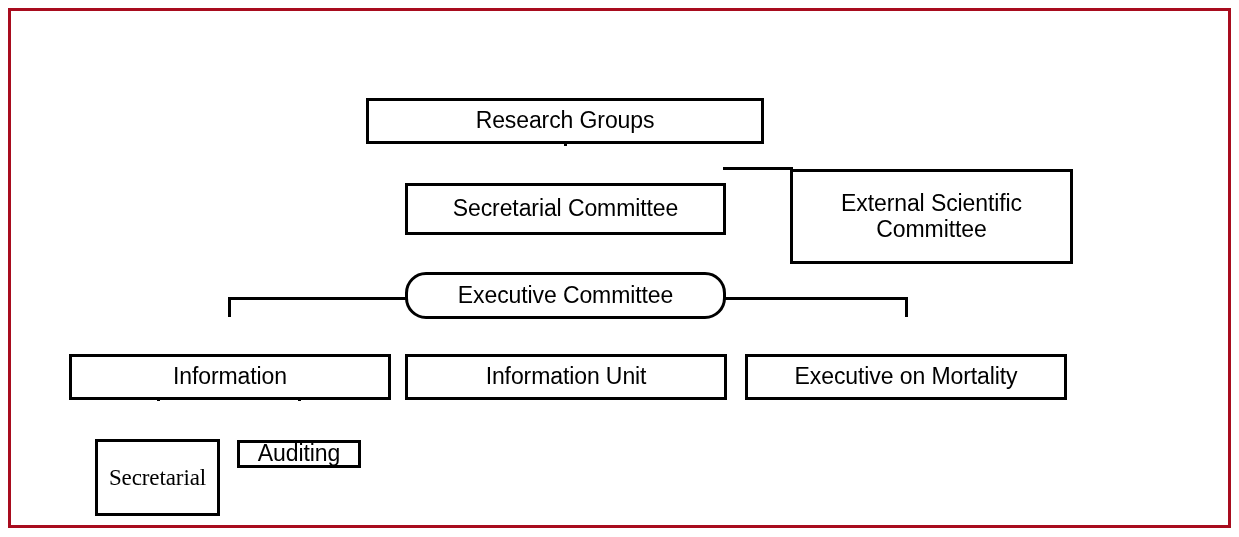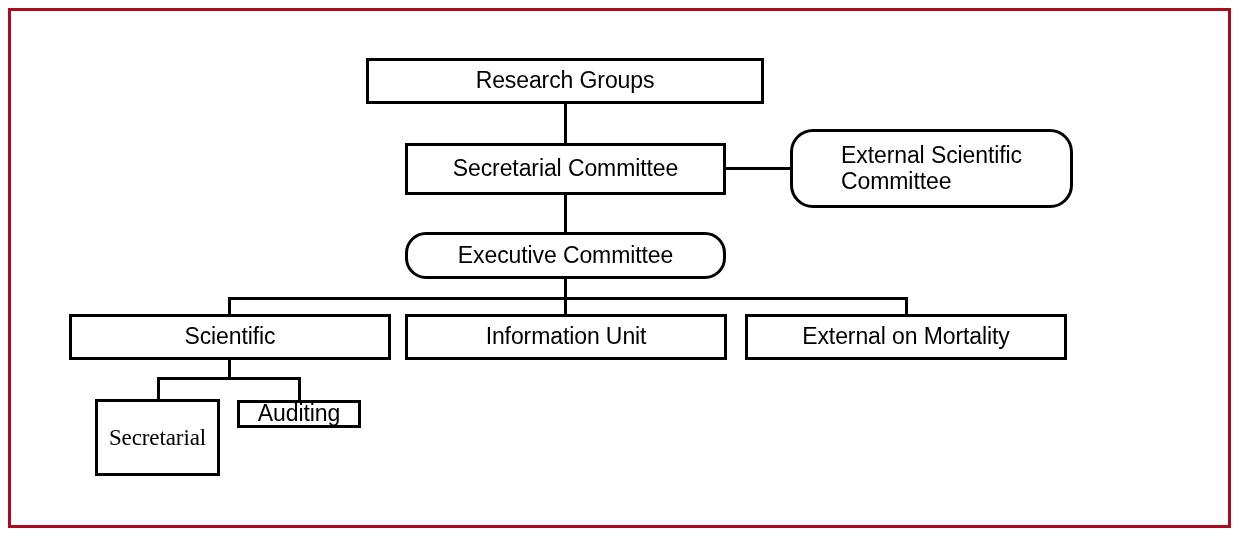--- a/index.html
+++ b/index.html
@@ -38,26 +38,28 @@
     height: 537px;
   }
   .node {
     position: absolute;
     box-sizing: border-box;
     border: 3px solid #000000;
     background: #ffffff;
     display: flex;
     align-items: center;
     justify-content: center;
+    text-align: center;
     color: #000000;
     font-family: "Liberation Sans", sans-serif;
     font-size: 23px;
     line-height: 1.12;
     letter-spacing: -0.1px;
     z-index: 2;
+    margin-top: 40px;
   }
   .node span {
     display: block;
     padding: 0 6px;
   }
   .connector {
     position: absolute;
     background: #000000;
     z-index: 1;
   }
@@ -91,41 +93,41 @@
     <div class="connector v-line" style="left:298px; top:377px; height:24px;"></div>
 
     <div class="node" style="left:366px; top:58px; width:398px; height:46px;">
       <span>Research Groups</span>
     </div>
 
     <div class="node" style="left:405px; top:143px; width:321px; height:52px;">
       <span>Secretarial Committee</span>
     </div>
 
-    <div class="node" style="left:790px; top:129px; width:283px; height:79px;border-radius:23px;">
+    <div class="node" style="left:790px; top:129px; width:283px; height:95px;">
       <span>
         <span>External Scientific</span>
         <span>Committee</span>
       </span>
     </div>
 
     <div class="node" style="left:405px; top:232px; width:321px; height:47px;border-radius:21px;">
       <span>Executive Committee</span>
     </div>
 
     <div class="node" style="left:69px; top:314px; width:322px; height:46px;">
-      <span>Scientific</span>
+      <span>Information</span>
     </div>
 
     <div class="node" style="left:405px; top:314px; width:322px; height:46px;">
       <span>Information Unit</span>
     </div>
 
     <div class="node" style="left:745px; top:314px; width:322px; height:46px;">
-      <span>External on Mortality</span>
+      <span>Executive on Mortality</span>
     </div>
 
     <div class="node" style="left:95px; top:399px; width:125px; height:77px;font-family:Liberation Serif, serif;">
       <span>
         <span>Secretarial</span>
       </span>
     </div>
 
     <div class="node" style="left:237px; top:400px; width:124px; height:28px;">
       <span>Auditing</span>

